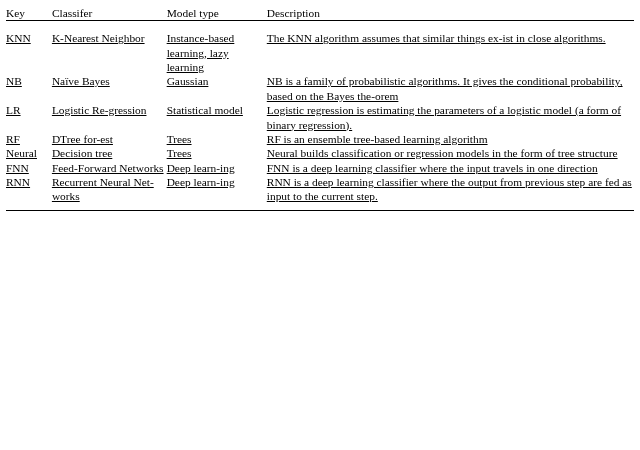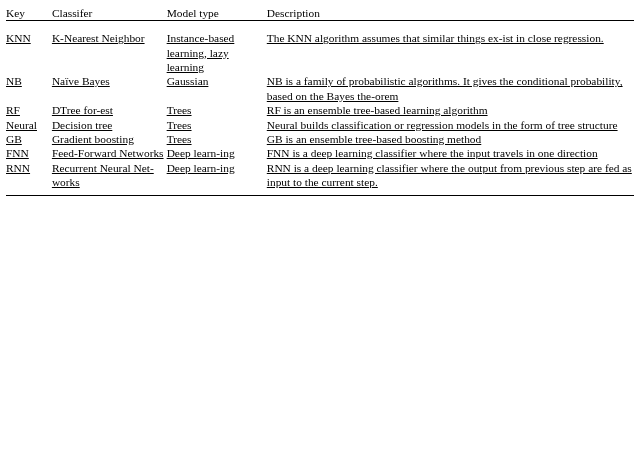--- a/index.html
+++ b/index.html
@@ -77,51 +77,51 @@
         <td class="c-desc head-cell">Description</td>
       </tr>
       <tr class="spacer-md">
           <td colspan="4"></td>
         </tr>
 
       <tr>
         <td class="c-key body-cell">KNN</td>
         <td class="c-clf body-cell just">K-Nearest Neighbor</td>
         <td class="c-type body-cell just">Instance-based learning, lazy learning</td>
-        <td class="c-desc body-cell just">The KNN algorithm assumes that similar things ex-ist in close regression.</td>
+        <td class="c-desc body-cell just">The KNN algorithm assumes that similar things ex-ist in close algorithms.</td>
       </tr>
 
       <tr>
         <td class="c-key body-cell">NB</td>
         <td class="c-clf body-cell just">Naïve Bayes</td>
         <td class="c-type body-cell just">Gaussian</td>
         <td class="c-desc body-cell just">NB is a family of probabilistic algorithms. It gives the conditional probability, based on the Bayes the-orem</td>
       </tr>
 
+      <tr>
+        <td class="c-key body-cell">LR</td>
+        <td class="c-clf body-cell just">Logistic Re-gression</td>
+        <td class="c-type body-cell just">Statistical model</td>
+        <td class="c-desc body-cell just">Logistic regression is estimating the parameters of a logistic model (a form of binary regression).</td>
+      </tr>
 
       <tr>
         <td class="c-key body-cell">RF</td>
         <td class="c-clf body-cell just">DTree for-est</td>
         <td class="c-type body-cell just">Trees</td>
         <td class="c-desc body-cell just">RF is an ensemble tree-based learning algorithm</td>
       </tr>
 
       <tr>
         <td class="c-key body-cell">Neural</td>
         <td class="c-clf body-cell just">Decision tree</td>
         <td class="c-type body-cell just">Trees</td>
         <td class="c-desc body-cell just">Neural builds classification or regression models in the form of tree structure</td>
       </tr>
 
-      <tr>
-        <td class="c-key body-cell">GB</td>
-        <td class="c-clf body-cell just">Gradient boosting</td>
-        <td class="c-type body-cell just">Trees</td>
-        <td class="c-desc body-cell just">GB is an ensemble tree-based boosting method</td>
-      </tr>
 
       <tr>
         <td class="c-key body-cell">FNN</td>
         <td class="c-clf body-cell just">Feed-Forward Networks</td>
         <td class="c-type body-cell just">Deep learn-ing</td>
         <td class="c-desc body-cell just">FNN is a deep learning classifier where the input travels in one direction</td>
       </tr>
 
       <tr>
         <td class="c-key body-cell">RNN</td>

